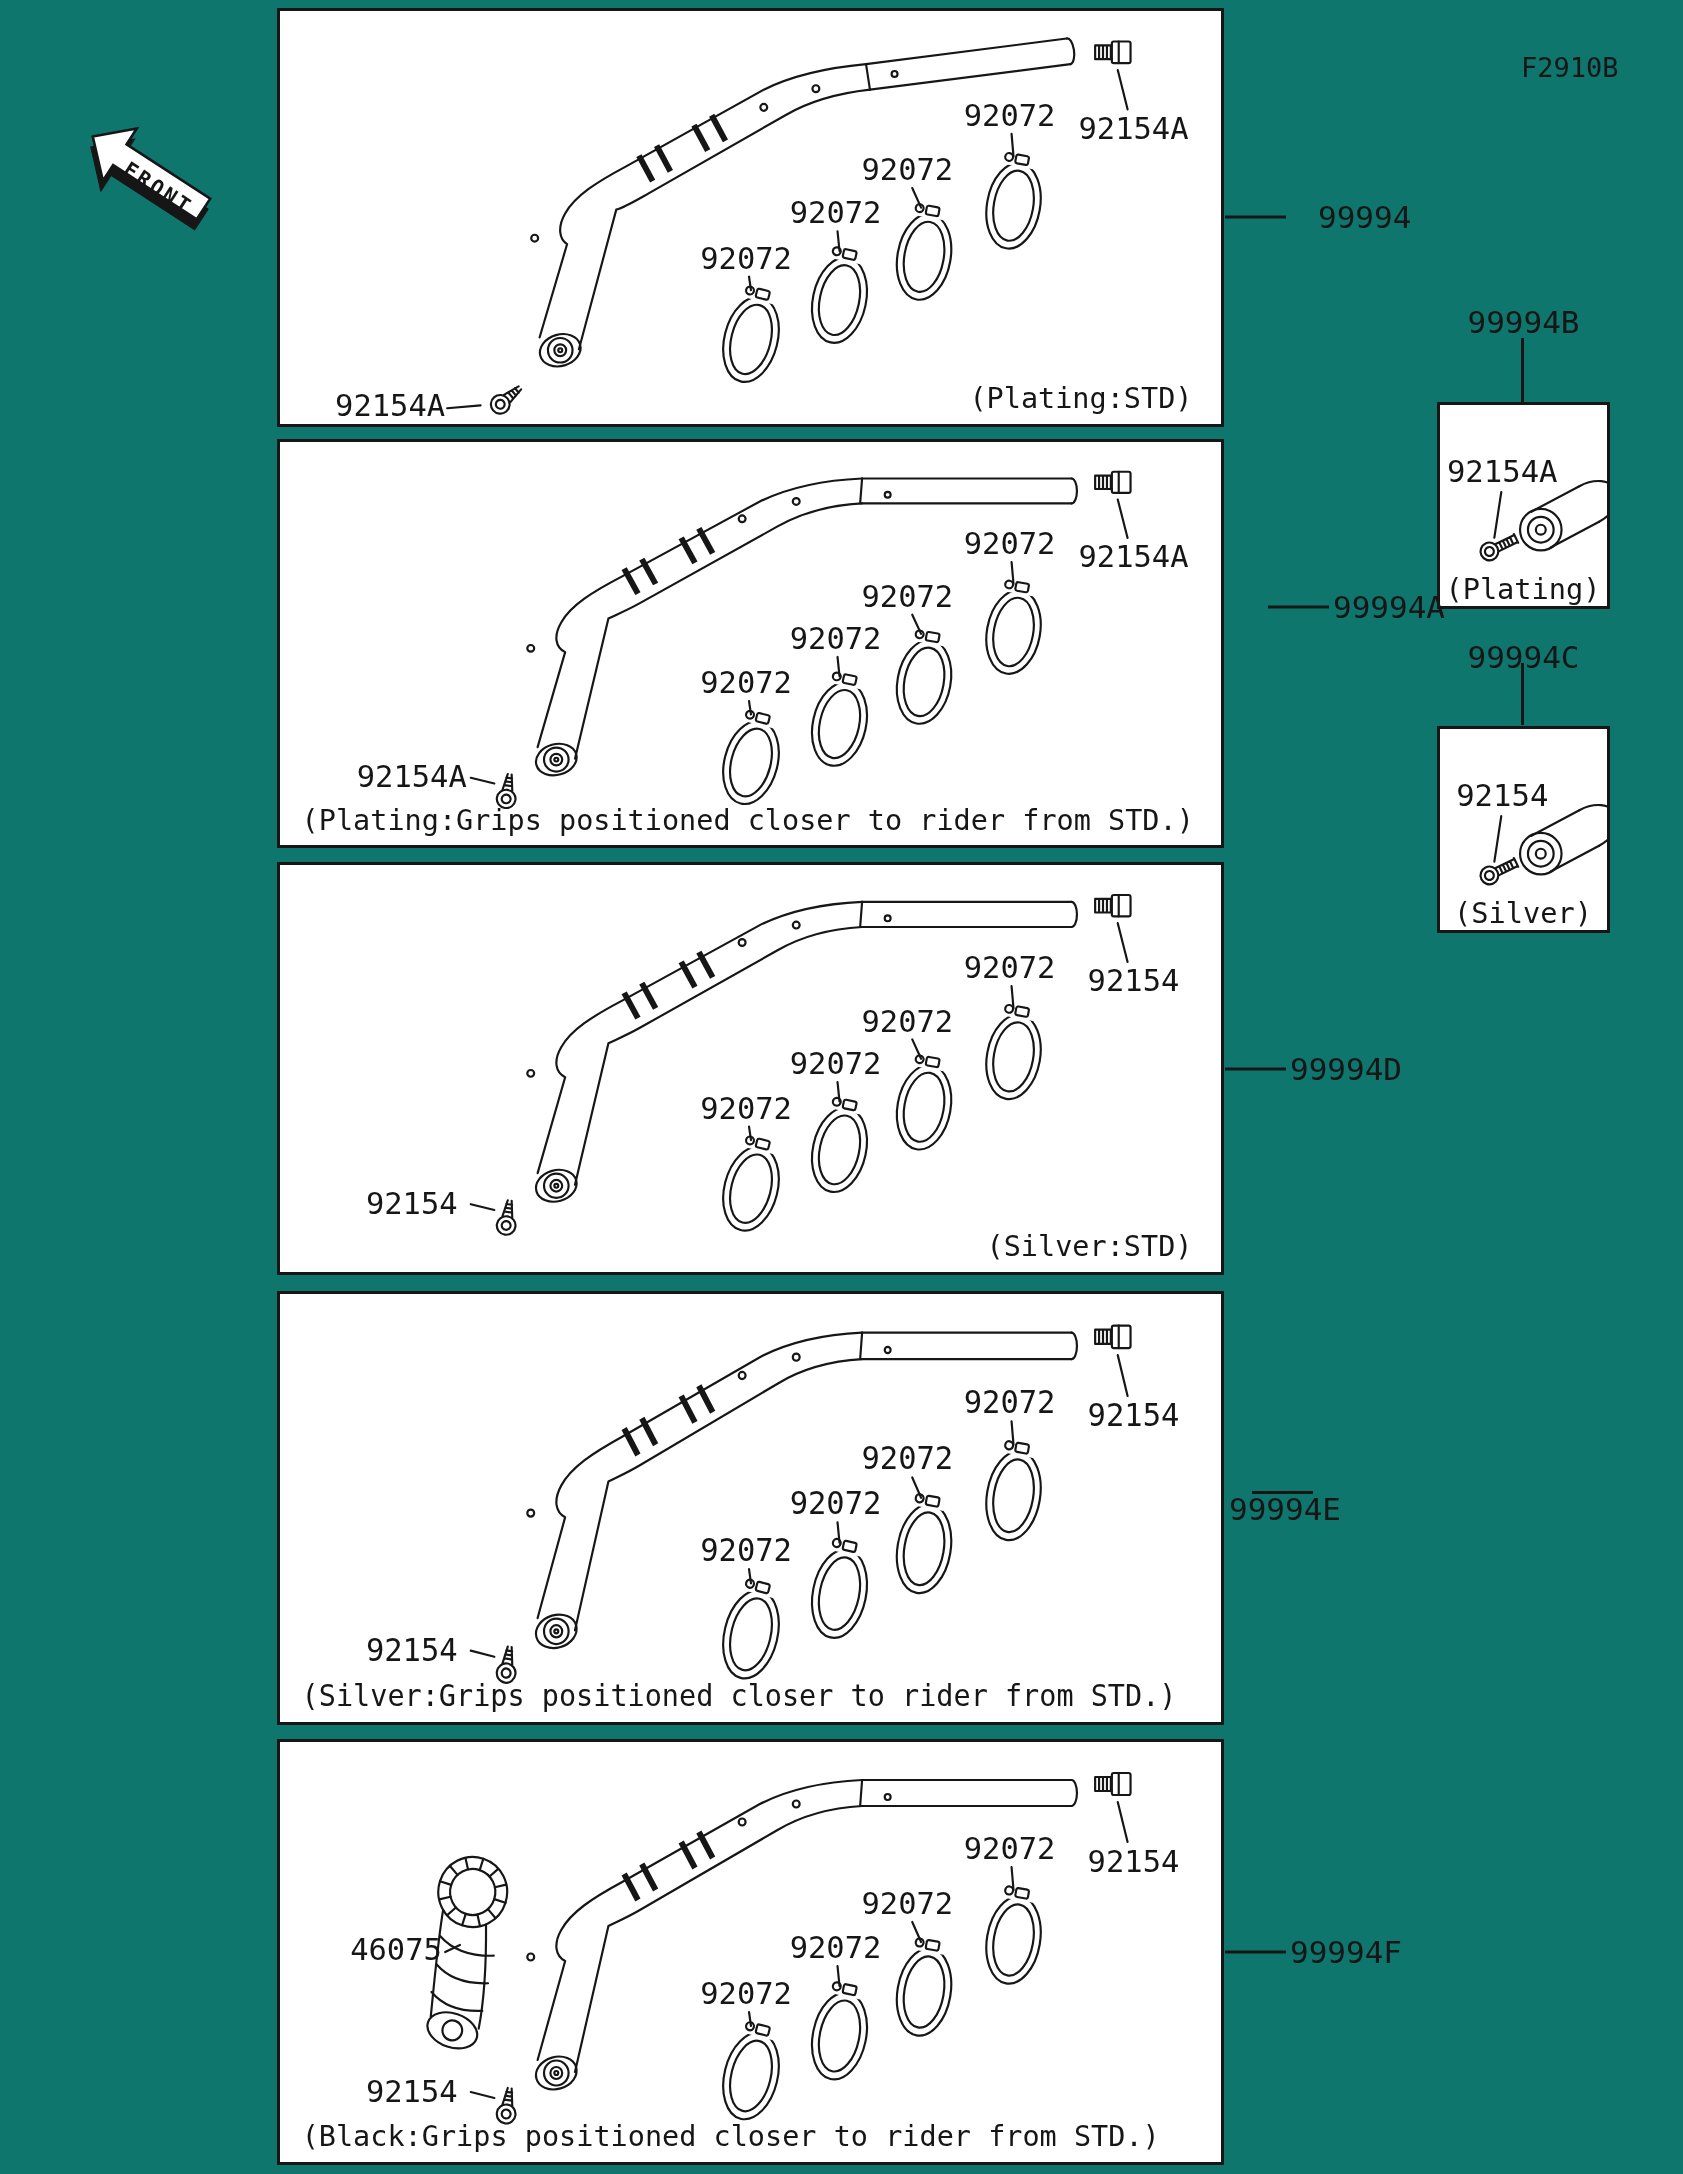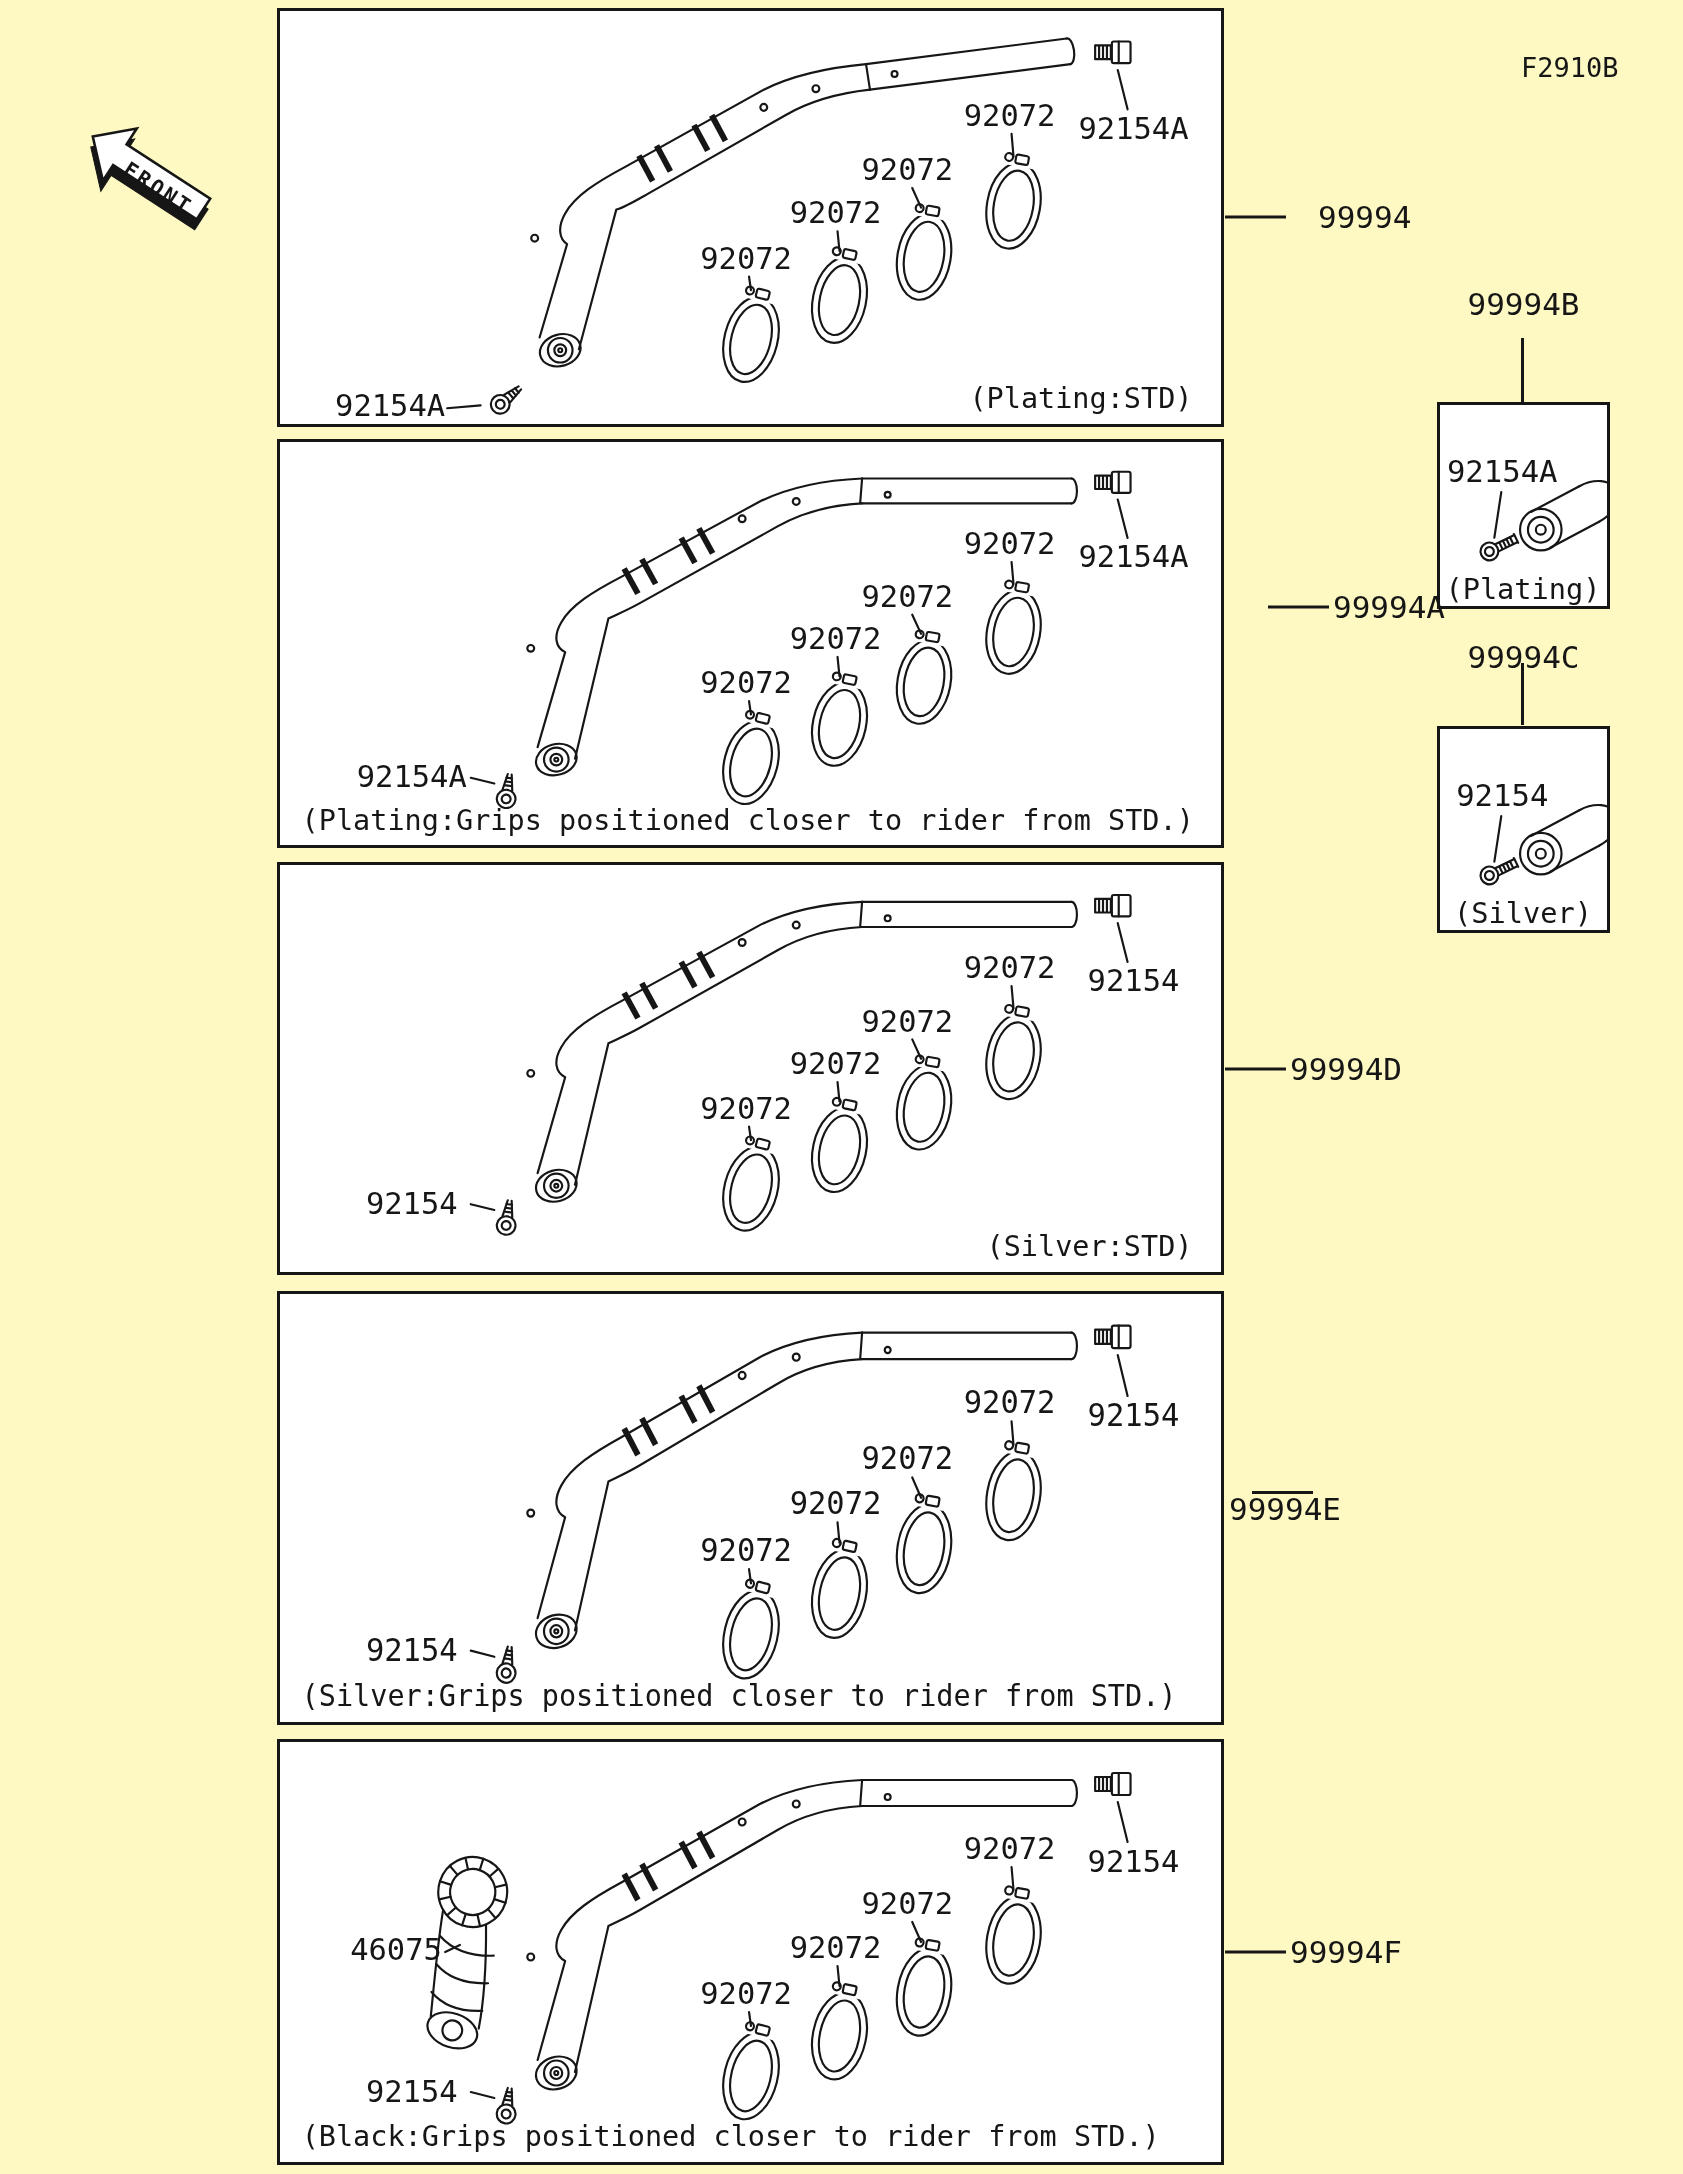--- a/index.html
+++ b/index.html
@@ -1,18 +1,18 @@
 <!DOCTYPE html>
 <html><head>
 <meta charset="utf-8">
 <title>Parts Diagram</title>
 <style>
   *{margin:0;padding:0;box-sizing:border-box}
   html,body{background:#ffffff}
-  #sheet{position:relative;width:1683px;height:2174px;background:#fef9c3;
+  #sheet{position:relative;width:1683px;height:2174px;background:#0f766e;
          font-family:"DejaVu Sans Mono","Liberation Mono",monospace;color:#161616;overflow:hidden}
 
   .panel{position:absolute;left:277px;width:947px;border:3px solid #161616;background:#fff}
   .panel svg{width:100%;height:100%;display:block}
 
   svg path,svg line,svg ellipse,svg circle,svg rect{
     fill:none;stroke:#161616;stroke-width:2.2;stroke-linecap:round;stroke-linejoin:round}
   svg .stripes line{stroke-width:6;stroke-linecap:butt}
   svg .gapmask{fill:#ffffff;stroke:none}
   svg text{stroke:none;fill:#161616;font-family:"DejaVu Sans Mono","Liberation Mono",monospace}
@@ -42,21 +42,21 @@
   <div class="doc-code">F2910B</div>
 
   <svg class="front-arrow" width="168" height="158" viewBox="0 0 170 160">
     <g transform="translate(22,42) rotate(33)">
       <polygon class="shadow" transform="translate(4,10)" points="0,0 33,-31 33,-12 134,-12 134,13 33,13 33,32"></polygon>
       <polygon class="face" points="0,0 33,-31 33,-12 134,-12 134,13 33,13 33,32"></polygon>
       <text x="84" y="9" text-anchor="middle" dominant-baseline="middle">FRONT</text>
     </g>
   </svg>
 
-  <div class="side-box-label" style="top:289px">
+  <div class="side-box-label" style="top:307px">
     <span>99994B</span>
   </div>
   <div class="vline" style="top:338px;height:64px"></div>
   <div class="side-box" style="top:402px">
     <svg viewBox="0 0 169 203">
       <text class="plabel" x="63" y="78" text-anchor="middle">92154A</text>
       <line x1="62" y1="88" x2="55" y2="134"></line>
       <g transform="translate(50,148) rotate(-26)">
         <circle r="9"></circle>
           <circle r="4.5"></circle>

